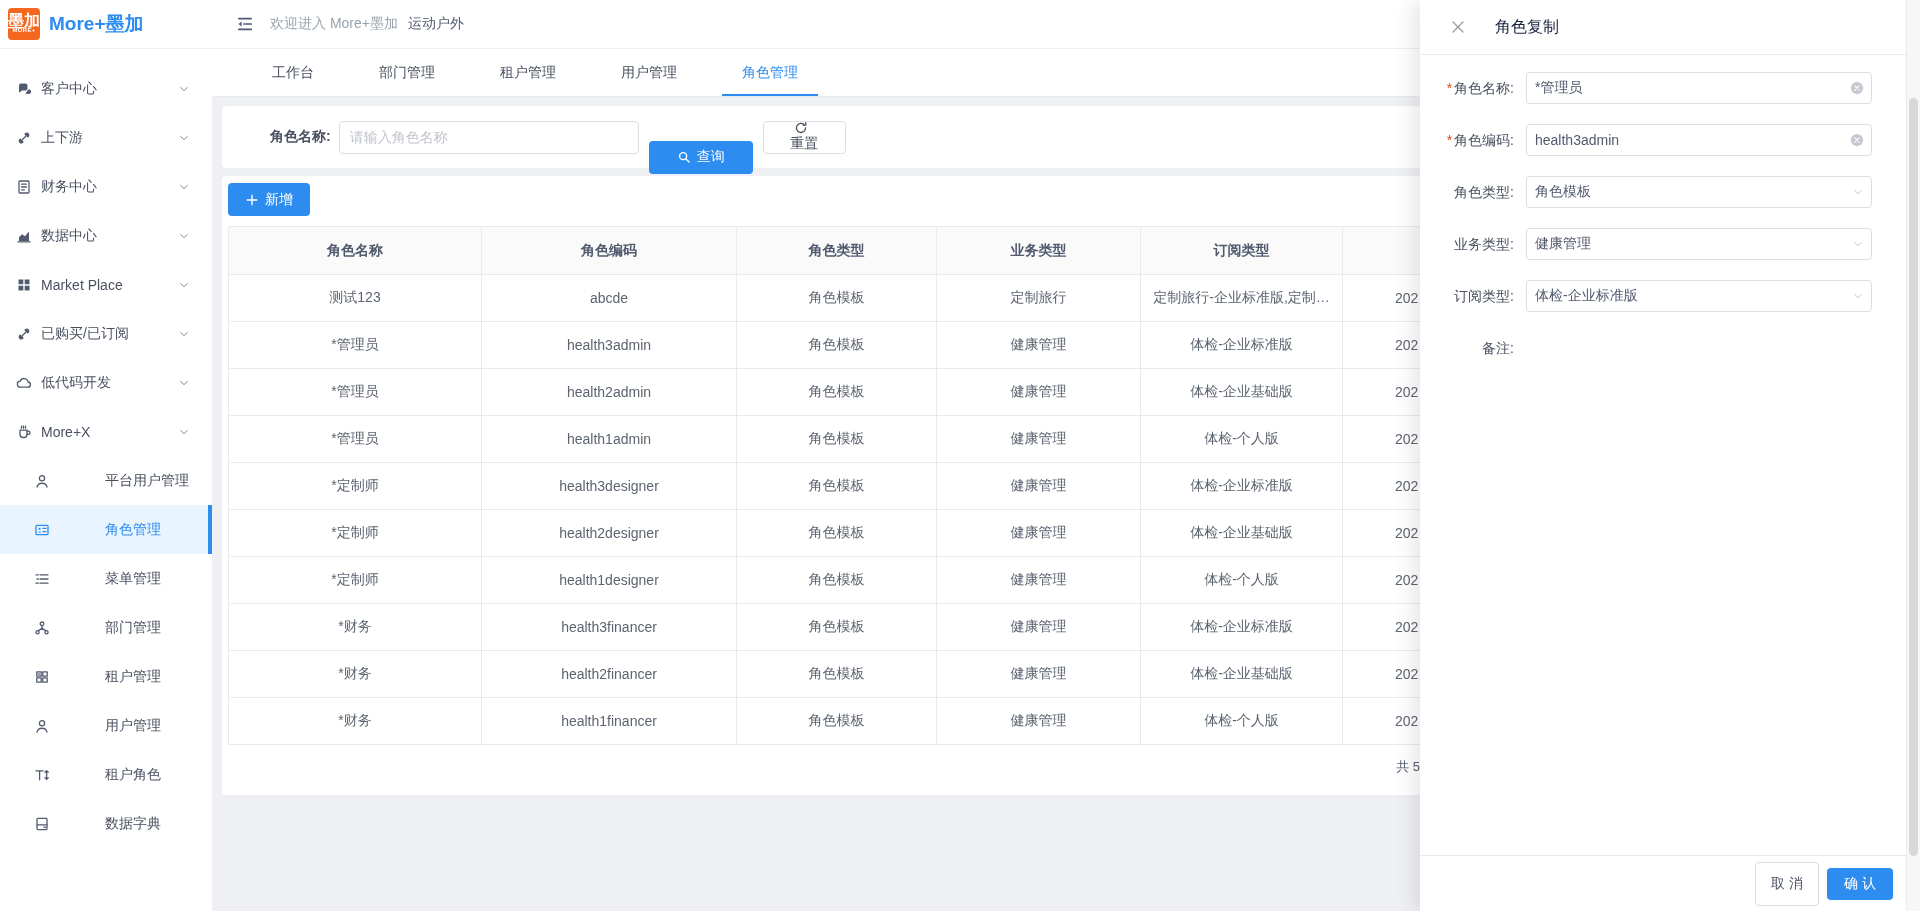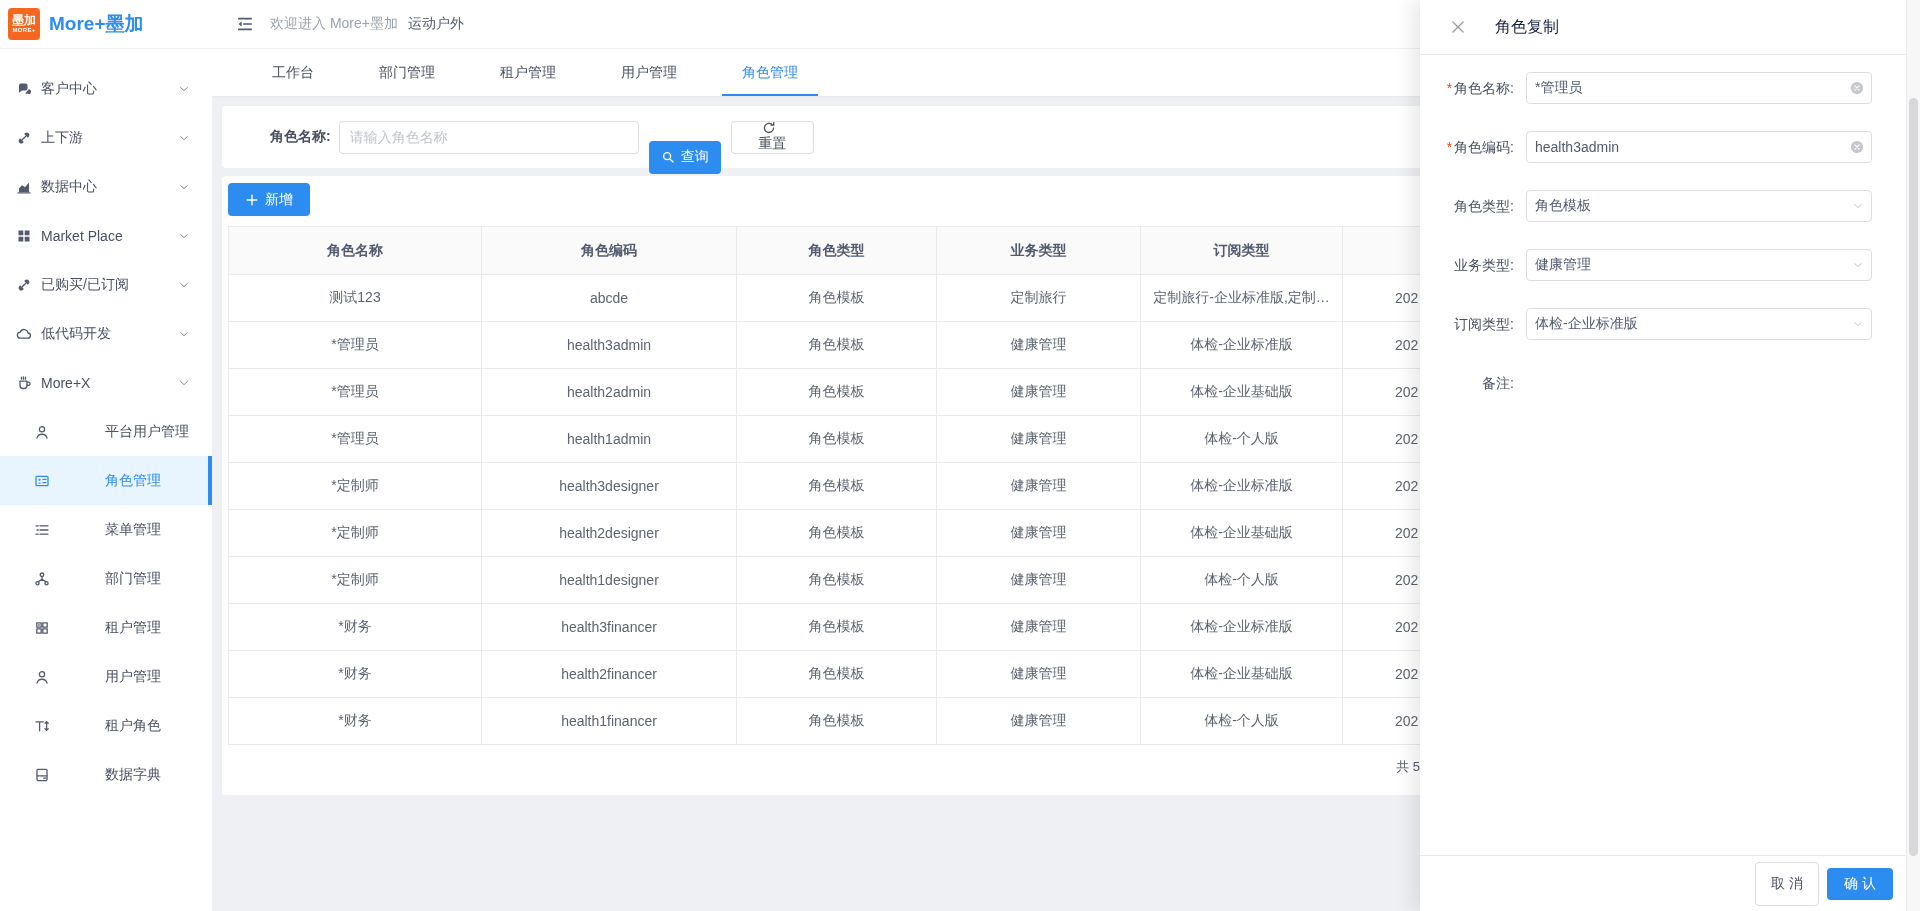--- a/index.html
+++ b/index.html
@@ -10,21 +10,21 @@
     font-family:"Liberation Sans","DejaVu Sans",sans-serif;
     color:#495060; font-size:14px;
   }
   svg { display:block; width:100%; height:100%; }
 
   
   #sidebar { position:absolute; left:0; top:0; width:212px; height:911px; background:#fff; z-index:3; }
   .logo-row { height:49px; border-bottom:1px solid #f0f0f2; display:flex; align-items:center; padding-left:8px; }
   .logo-badge { width:32px; height:32px; background:#f5671f; border-radius:4px; color:#fff;
     display:flex; flex-direction:column; align-items:center; justify-content:center; font-weight:bold; }
-  .logo-badge .l1 { font-size:12px; line-height:13px; }
+  .logo-badge .l1 { font-size:16px; line-height:13px; }
   .logo-badge .l2 { font-size:6px; line-height:7px; letter-spacing:.3px; }
   .app-name { color:#2d8cf0; font-size:19px; font-weight:bold; margin-left:9px; }
   .menu { padding-top:15px; }
   .mi { height:49px; display:flex; align-items:center; padding:0 22px 0 16px; font-size:14px; color:#495060; cursor:pointer; position:relative; }
   .mi .ic { width:16px; height:16px; margin-right:9px; color:#515a6e; flex:none; }
   .mi .lbl { flex:1; white-space:nowrap; }
   .mi .chev { width:12px; height:12px; color:#808695; flex:none; }
   .mi.sub { padding-left:34px;gap:46px; }
   .mi.parent-active, .mi.parent-active .ic, .mi.parent-active .chev { color:#2d8cf0; }
   .mi.active { background:#e8f4fe; color:#2d8cf0; }
@@ -45,39 +45,39 @@
 
   .card { position:absolute; left:10px; right:16px; background:#fff; border-radius:4px; }
   #search-card { top:106px; height:62px; display:flex; align-items:center; padding-left:48px; }
   .search-label { color:#495060; font-weight:bold; }
   .search-input { width:300px; height:33px; margin-left:8px; border:1px solid #dcdee2; border-radius:4px; padding:0 10px; font-size:14px; color:#515a6e; outline:none; font-family:inherit; }
   .search-input::placeholder { color:#c0c4cc; }
   .btn { height:33px; border-radius:4px; display:inline-flex; align-items:center; justify-content:center; cursor:pointer; font-size:14px; border:1px solid transparent; }
   .btn .bic { width:14px; height:14px; margin-right:6px; }
   .btn-primary { background:#2d8cf0; color:#fff; }
   .btn-default { background:#fff; color:#495060; border-color:#dcdee2; }
-  #query-btn { width:72px; margin-left:10px;margin-top:40px; }
+  #query-btn { width:104px; margin-left:10px;margin-top:40px; }
   #reset-btn { width:83px; margin-left:10px;flex-direction:column; }
 
   #table-card { top:176px; height:619px; }
   #add-btn { width:82px; height:33px; margin:7px 0 0 6px; }
   .tbl { border-collapse:collapse; table-layout:fixed; margin:10px 0 0 6px; width:1672px; }
   .tbl th, .tbl td { border:1px solid #e8eaec; text-align:center; overflow:hidden; white-space:nowrap; }
   .tbl th { height:48px; background:#fafafa; color:#515a6e; font-weight:600; }
   .tbl td { height:47px; color:#5c6470; }
   .tbl td.datecol { text-align:left; padding-left:52px; color:#5c6470; }
   .pager { margin-top:13px; text-align:right; padding-right:484px; font-size:13px; color:#515a6e; }
 
   
   #drawer { position:absolute; right:0; top:0; width:500px; height:911px; background:#fff; box-shadow:-8px 0 18px rgba(0,0,0,.09); z-index:5; }
   .d-head { height:55px; border-bottom:1px solid #e8eaec; display:flex; align-items:center; padding-left:30px; }
   .d-close { width:16px; height:16px; color:#999; cursor:pointer; }
   .d-title { margin-left:29px; font-size:16px; color:#17233d; font-weight:500; }
   .d-body { padding-top:17px; }
-  .frow { display:flex; align-items:center; margin-bottom:27px; }
+  .frow { display:flex; align-items:center; margin-bottom:20px; }
   .frow.top { align-items:flex-start; }
   .flabel { width:106px; text-align:right; padding-right:12px; color:#495060; line-height:32px; white-space:nowrap; }
   .req { color:#ed4014; margin-right:2px; }
   .fctrl { position:relative; width:346px; }
   .finput { width:346px; height:32px; border:1px solid #dcdee2; border-radius:4px; padding:0 28px 0 8px; font-size:14px; color:#515a6e; outline:none; font-family:inherit; background:#fff; }
   .fselect { width:346px; height:32px; border:1px solid #dcdee2; border-radius:4px; padding:0 28px 0 8px; font-size:14px; color:#515a6e; display:flex; align-items:center; cursor:pointer; background:#fff; }
   .ftextarea { width:346px; height:52px; border:1px solid #dcdee2; border-radius:4px; padding:5px 28px 5px 8px; font-size:14px; color:#515a6e; resize:none; outline:none; font-family:inherit; }
   .clear-ic { position:absolute; right:8px; top:9px; width:14px; height:14px; cursor:pointer; }
   .clear-ic.ta { top:8px; }
   .sel-arrow { position:absolute; right:8px; top:10px; width:12px; height:12px; color:#c0c4cc; }
@@ -117,20 +117,34 @@
         </span>
     </div>
     <div class="mi">
       <span class="ic">
           <svg viewBox="0 0 16 16">
             <path d="M6.2 9.8l3.6-3.6" fill="none" stroke="currentColor" stroke-width="1.3" stroke-linecap="round" stroke-linejoin="round"></path>
             <path d="M3.2 9.2a2.6 2.6 0 0 0 3.6 3.7l1-1-3.6-3.7zM12.8 6.8a2.6 2.6 0 0 0-3.6-3.7l-1 1 3.6 3.7z" fill="currentColor"></path>
           </svg>
         </span>
       <span class="lbl">上下游</span>
+      <span class="chev">
+          <svg viewBox="0 0 16 16">
+            <path d="M3.5 6l4.5 4.2L12.5 6" fill="none" stroke="currentColor" stroke-width="1.3" stroke-linecap="round" stroke-linejoin="round"></path>
+          </svg>
+        </span>
+    </div>
+    <div class="mi">
+      <span class="ic">
+          <svg viewBox="0 0 16 16">
+            <rect x="3" y="2" width="10" height="12" rx="1" fill="none" stroke="currentColor" stroke-width="1.3" stroke-linecap="round" stroke-linejoin="round"></rect>
+            <path d="M5.5 5.2h5M5.5 8h5M5.5 10.8h3" fill="none" stroke="currentColor" stroke-width="1.3" stroke-linecap="round" stroke-linejoin="round"></path>
+          </svg>
+        </span>
+      <span class="lbl">财务中心</span>
       <span class="chev">
           <svg viewBox="0 0 16 16">
             <path d="M3.5 6l4.5 4.2L12.5 6" fill="none" stroke="currentColor" stroke-width="1.3" stroke-linecap="round" stroke-linejoin="round"></path>
           </svg>
         </span>
     </div>
     <div class="mi">
       <span class="ic">
           <svg viewBox="0 0 16 16">
             <path d="M2 13.8h12" fill="none" stroke="currentColor" stroke-width="1.3" stroke-linecap="round" stroke-linejoin="round"></path>

